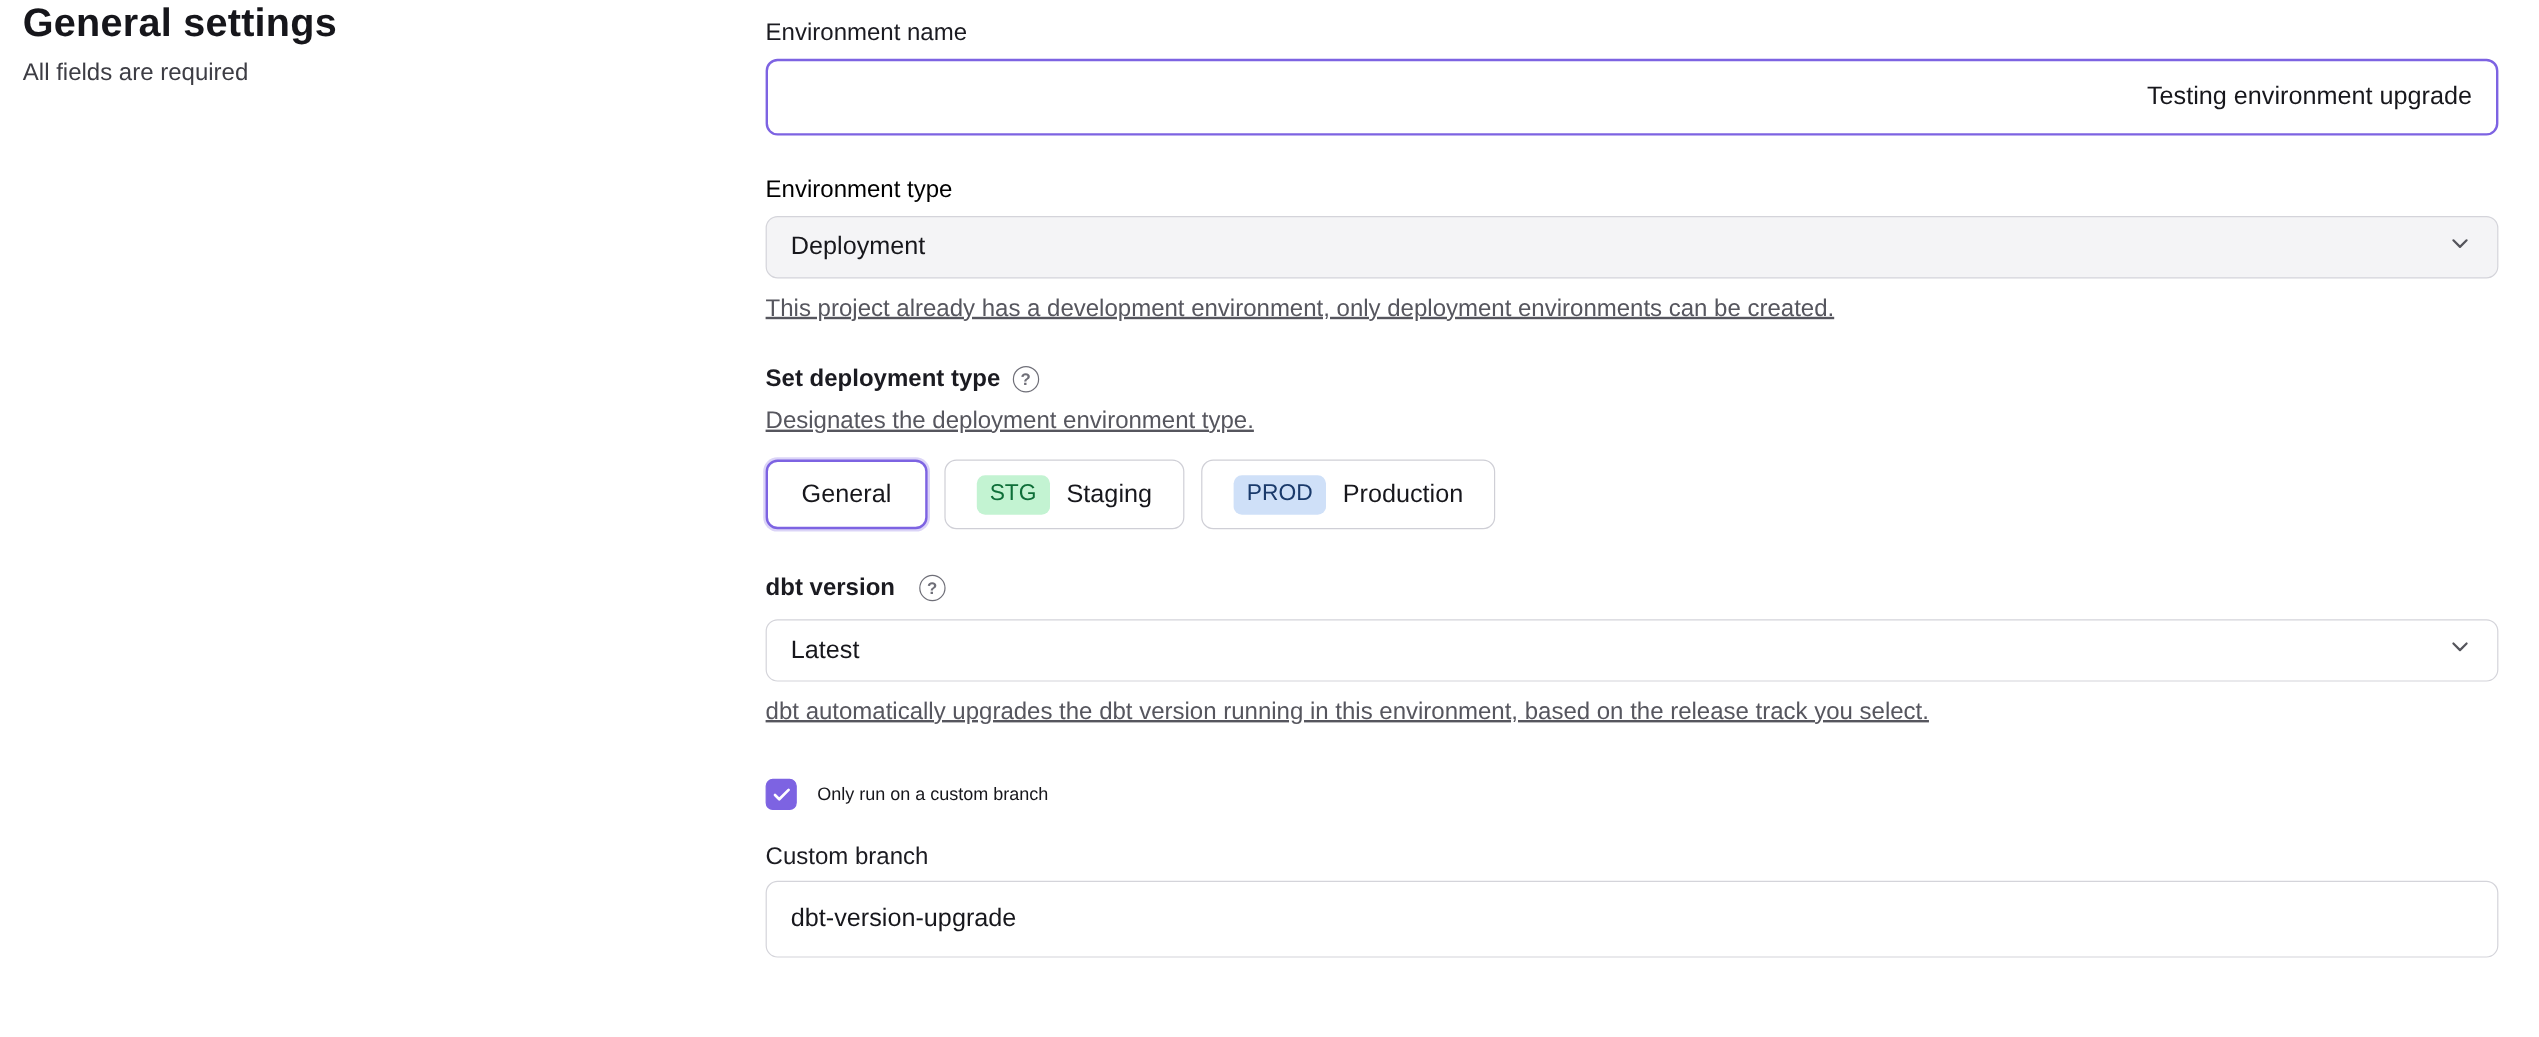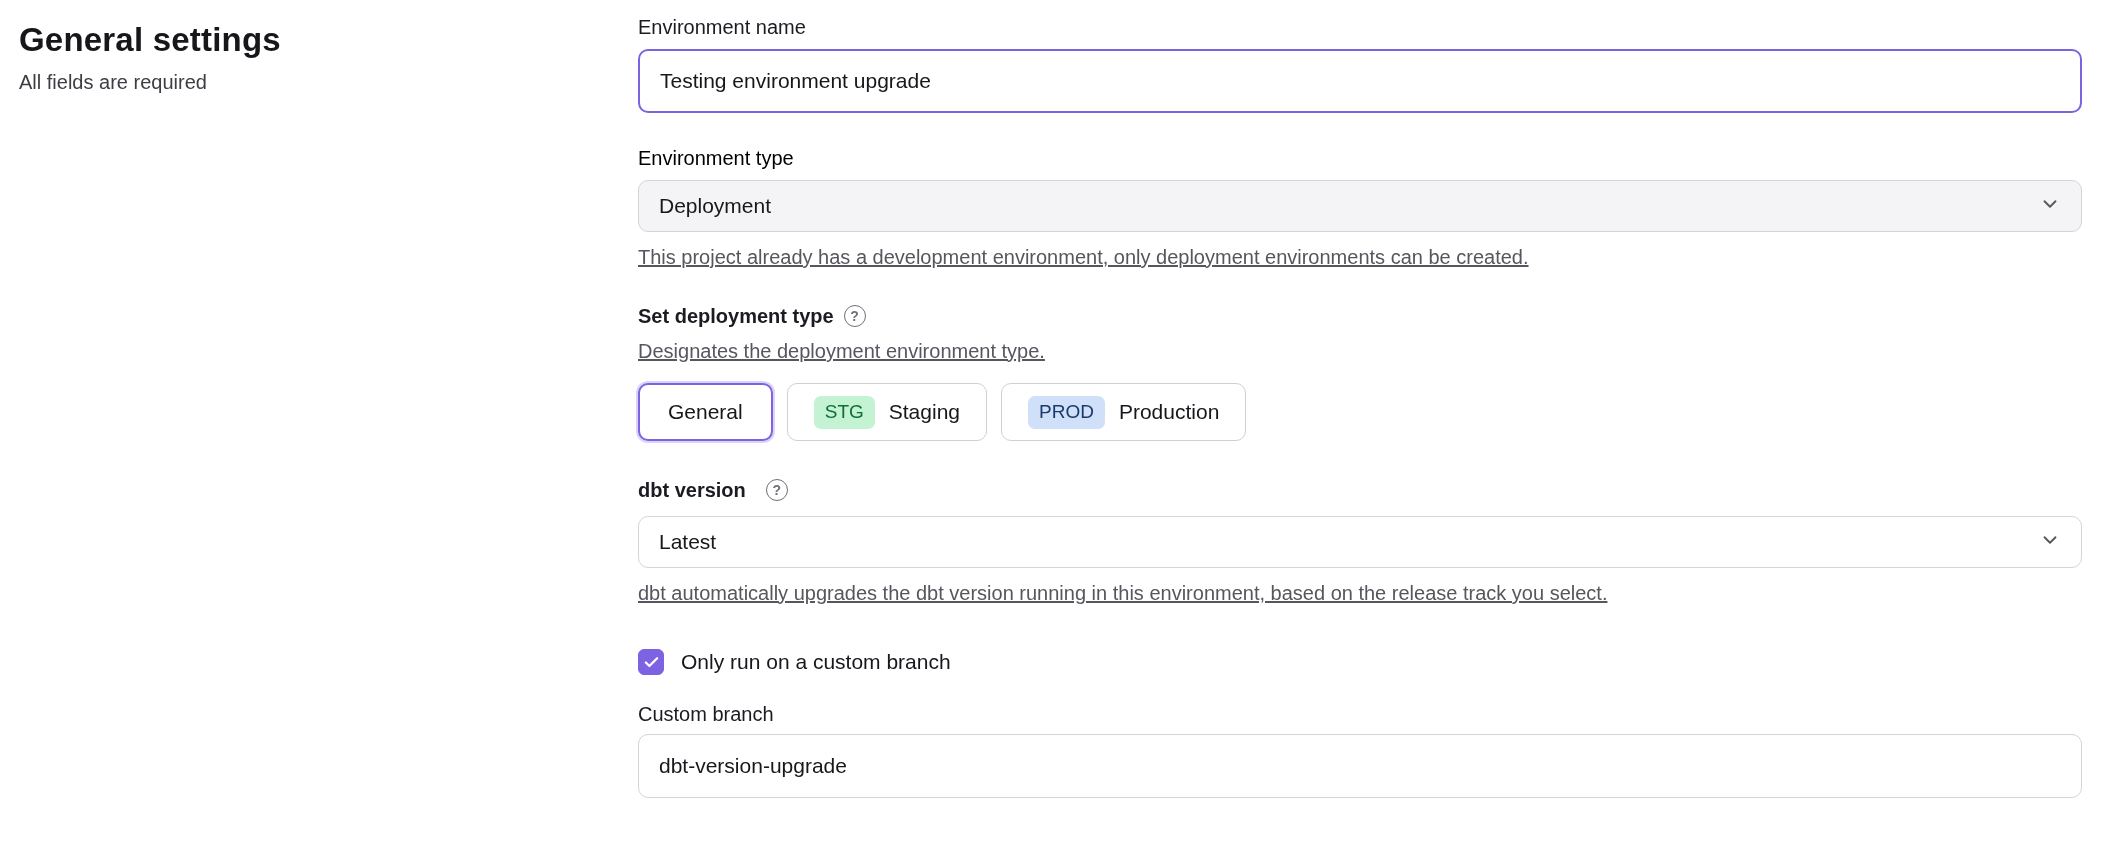--- a/index.html
+++ b/index.html
@@ -8,21 +8,21 @@
     height: 864px;
     background: #ffffff;
     font-family: "Liberation Sans", sans-serif;
     color: #17171c;
     overflow: hidden;
   }
   
   .left-col {
     position: absolute;
     left: 19px;
-    top: 21px;
+    top: 0;
     width: 560px;
   }
   .page-title {
     font-size: 33px;
     font-weight: 700;
     color: #16161b;
     letter-spacing: 0.2px;
   }
   .page-subtitle {
     margin-top: 12px;
@@ -93,21 +93,21 @@
     display: flex;
     align-items: center;
     justify-content: space-between;
     font-size: 21px;
     background: #ffffff;
     cursor: pointer;
   }
   .select-box.muted { background: #f4f4f6; }
   .chevron-icon { width: 22px; height: 22px; flex: 0 0 auto; }
   
-  .mt10 { margin-top: 10px; }
+  .mt10 { margin-top: 10px; text-align: right; }
   .mt12 { margin-top: 12px; }
   .mt14 { margin-top: 14px; }
   .mt20 { margin-top: 20px; }
   .mt28 { margin-top: 28px; }
   .mt34 { margin-top: 34px; }
   .mt36 { margin-top: 36px; }
   .mt38 { margin-top: 38px; gap: 20px; }
   .mt44 { margin-top: 44px; }
   .mt8  { margin-top: 8px; }
   
@@ -164,21 +164,21 @@
     justify-content: center;
     flex: 0 0 auto;
   }
   .checkbox.checked {
     background: var(--accent, #7d63e2);
     border-color: var(--accent, #7d63e2);
   }
   .checkbox svg { display: none; }
   .checkbox.checked svg { display: block; }
   .checkbox-label {
-    font-size: 21px;
+    font-size: 15px;
     font-weight: 500;
     color: #17171c;
   }
 </style>
 </head>
 <body>
 
 <div class="left-col">
   <div class="page-title">General settings</div>
   <div class="page-subtitle">All fields are required</div>

